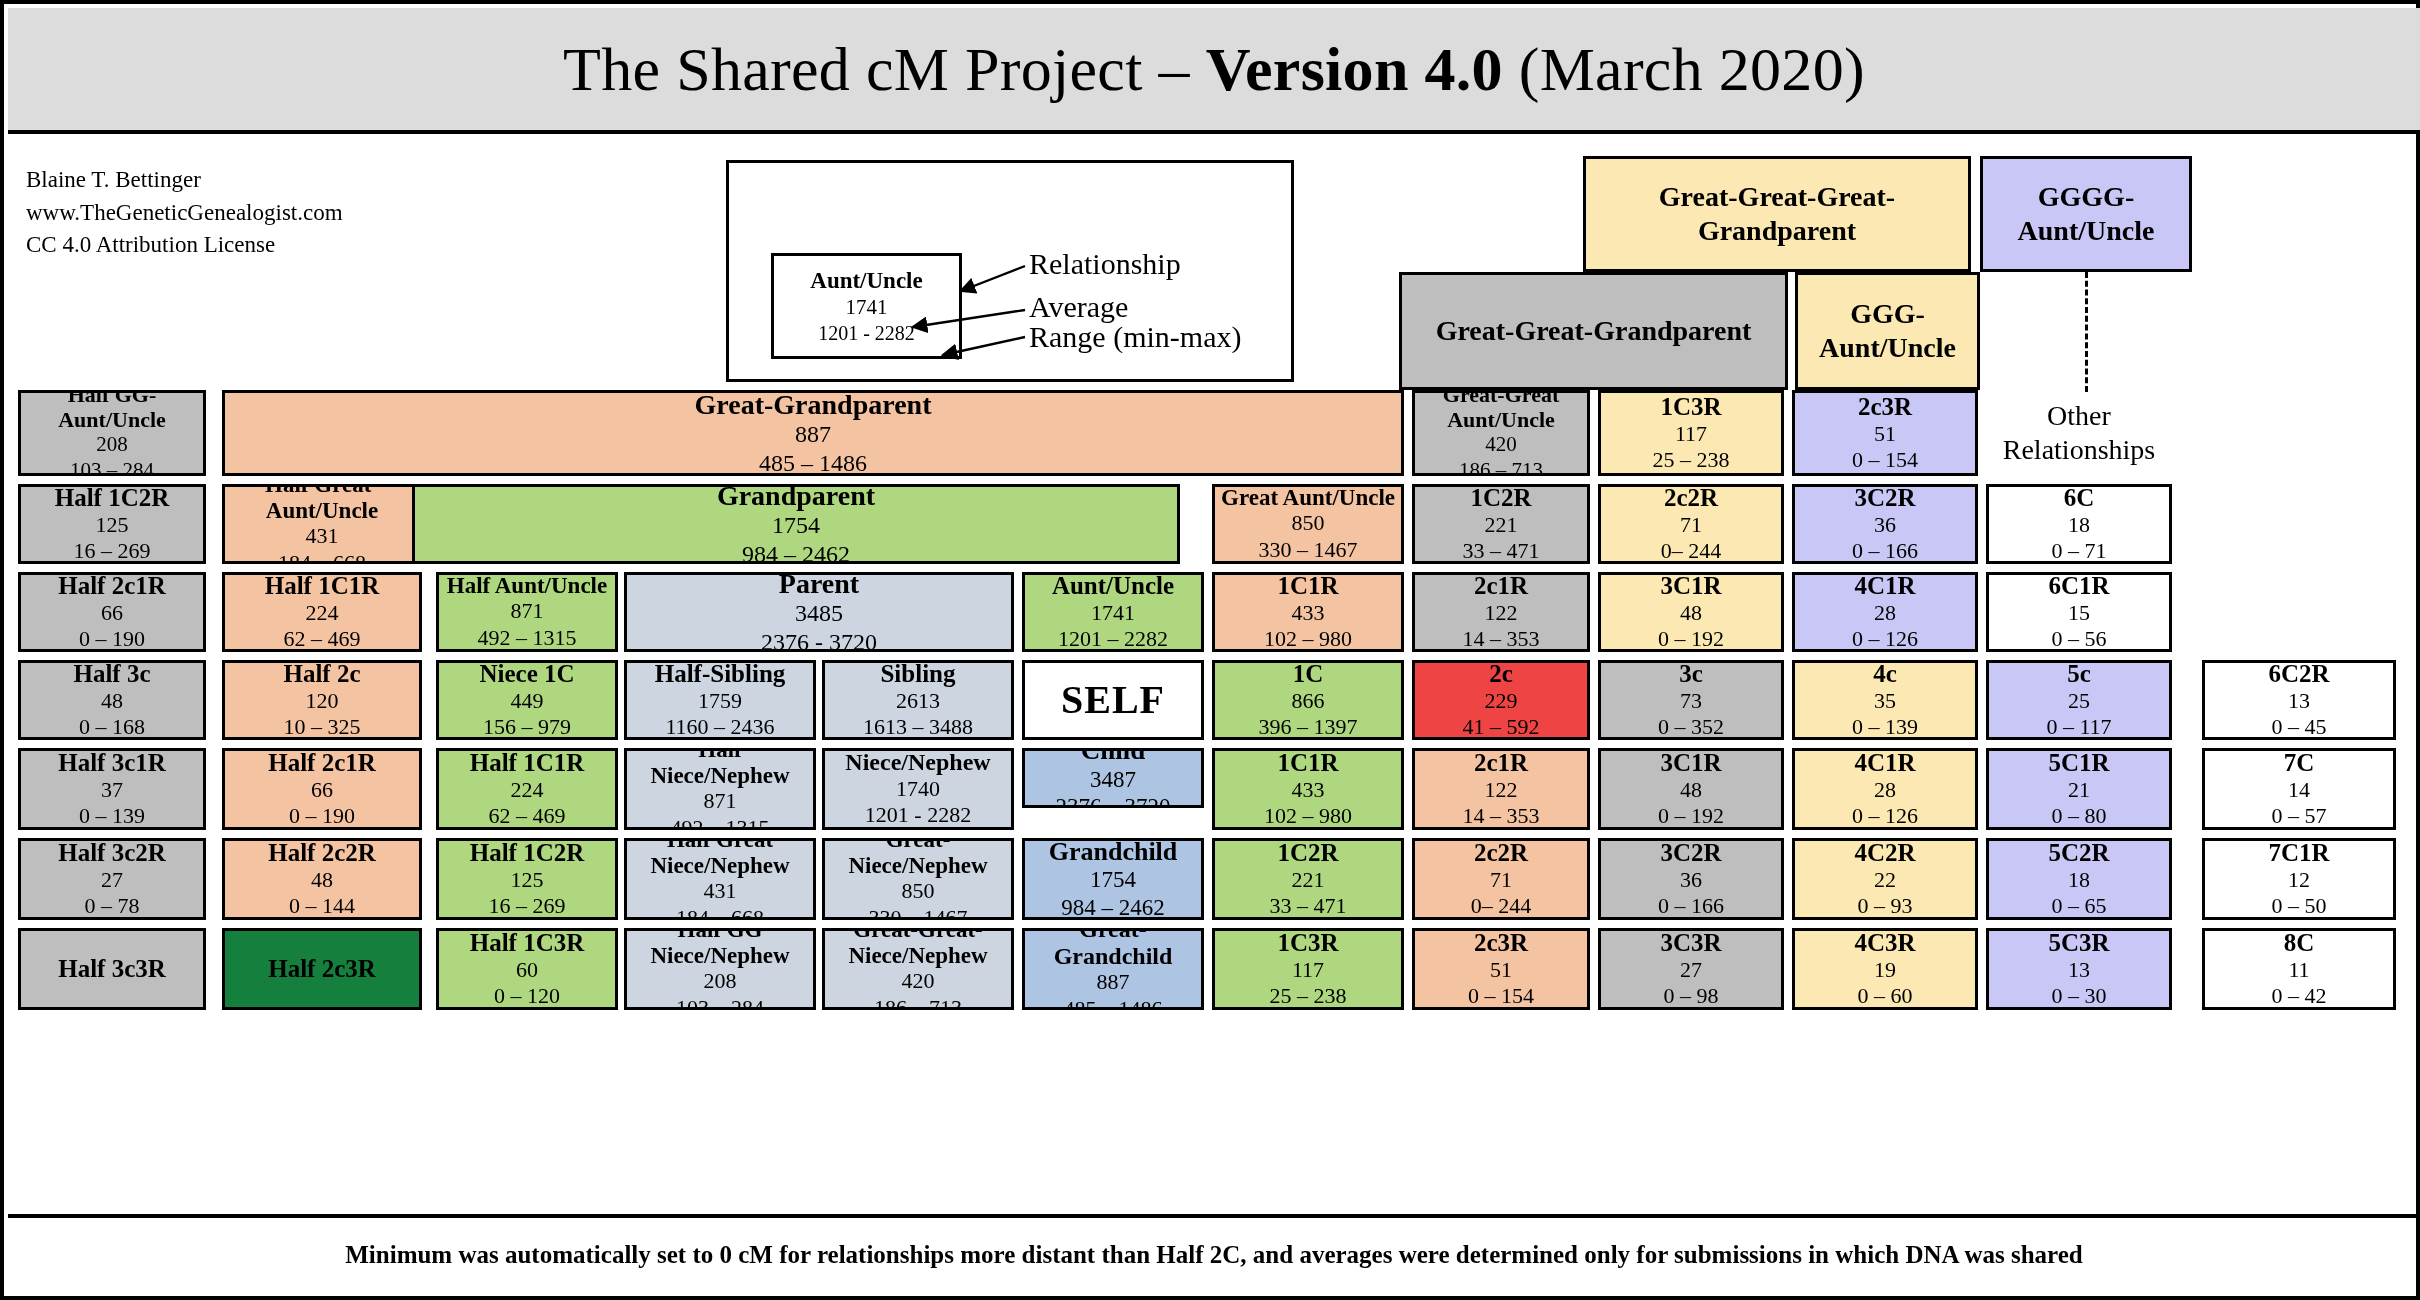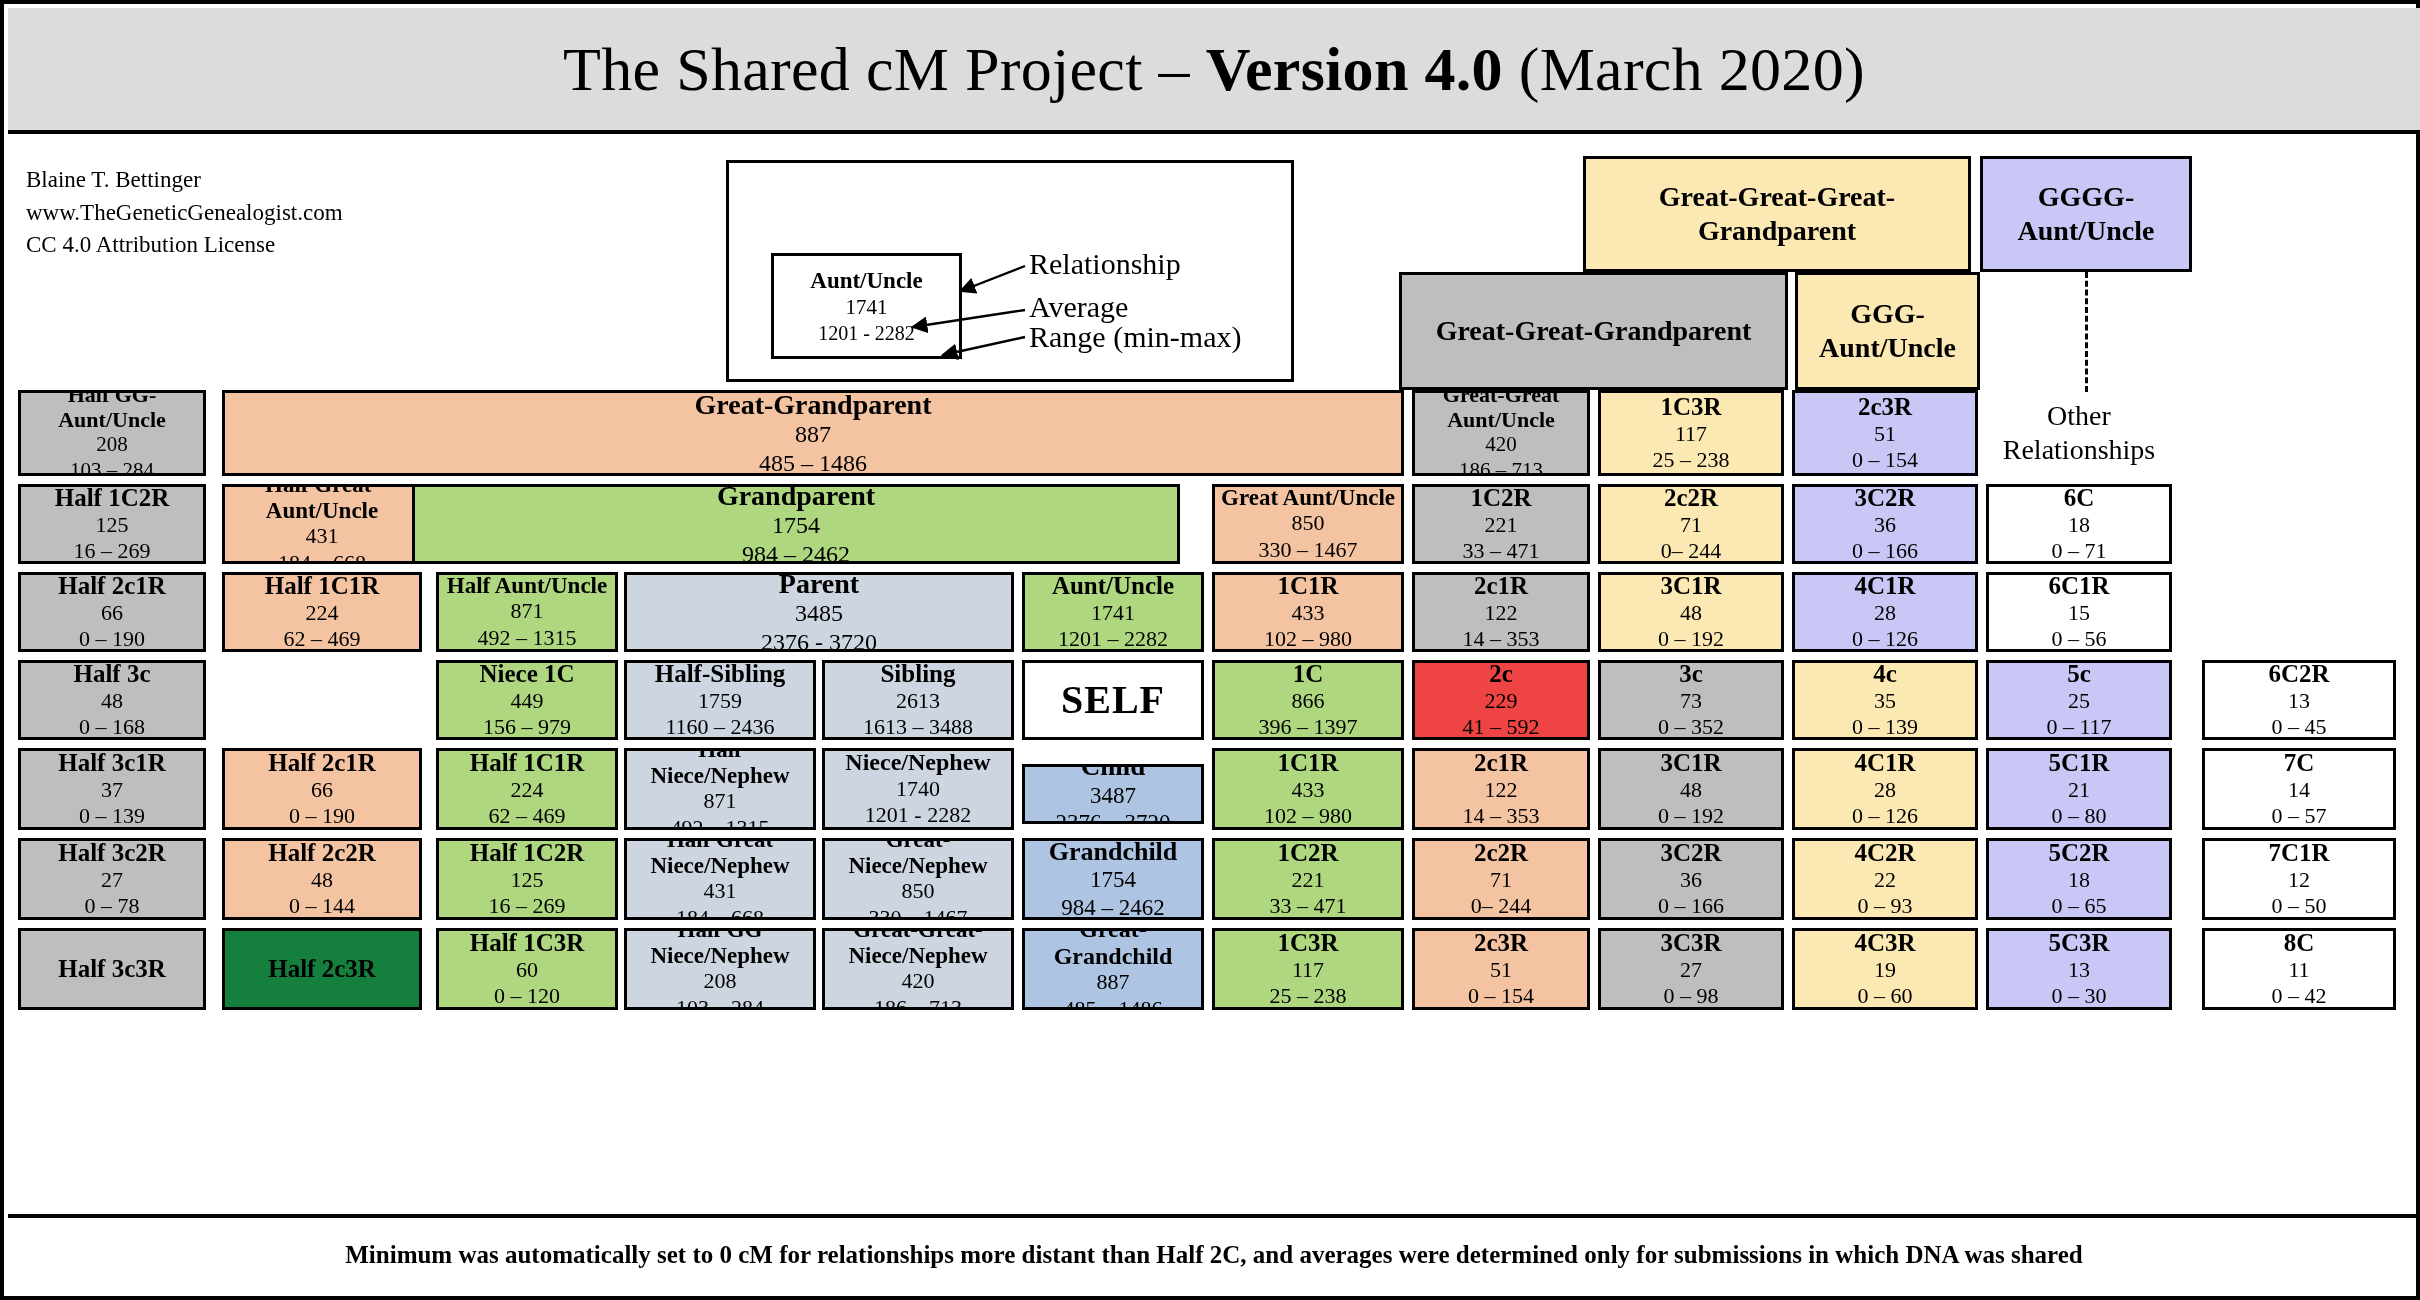--- a/index.html
+++ b/index.html
@@ -247,20 +247,25 @@
       <div class="cell" style="left: 1968px; top: 182px; width: 186px; height: 80px; background: rgb(255, 255, 255);">
         <div class="nm" style="font-size: 25px;">6C1R</div>
         <div class="av" style="font-size: 22px;">15</div>
         <div class="rg" style="font-size: 22px;">0 – 56</div>
       </div>
       <div class="cell" style="left: 0px; top: 270px; width: 188px; height: 80px; background: rgb(190, 190, 190);">
         <div class="nm" style="font-size: 25px;">Half 3c</div>
         <div class="av" style="font-size: 22px;">48</div>
         <div class="rg" style="font-size: 22px;">0 – 168</div>
       </div>
+      <div class="cell" style="left: 204px; top: 270px; width: 200px; height: 80px; background: rgb(244, 195, 162);">
+        <div class="nm" style="font-size: 25px;">Half 2c</div>
+        <div class="av" style="font-size: 22px;">120</div>
+        <div class="rg" style="font-size: 22px;">10 – 325</div>
+      </div>
       <div class="cell" style="left: 418px; top: 270px; width: 182px; height: 80px; background: rgb(174, 215, 128);">
         <div class="nm" style="font-size: 25px;">Niece 1C</div>
         <div class="av" style="font-size: 22px;">449</div>
         <div class="rg" style="font-size: 22px;">156 – 979</div>
       </div>
       <div class="cell" style="left: 606px; top: 270px; width: 192px; height: 80px; background: rgb(205, 213, 224);">
         <div class="nm" style="font-size: 25px;">Half-Sibling</div>
         <div class="av" style="font-size: 22px;">1759</div>
         <div class="rg" style="font-size: 22px;">1160 – 2436</div>
       </div>
@@ -320,21 +325,21 @@
       <div class="cell" style="left: 606px; top: 358px; width: 192px; height: 82px; background: rgb(205, 213, 224);">
         <div class="nm" style="font-size: 23px;">Half Niece/Nephew</div>
         <div class="av" style="font-size: 22px;">871</div>
         <div class="rg" style="font-size: 22px;">492 – 1315</div>
       </div>
       <div class="cell" style="left: 804px; top: 358px; width: 192px; height: 82px; background: rgb(205, 213, 224);">
         <div class="nm" style="font-size: 24px;">Niece/Nephew</div>
         <div class="av" style="font-size: 22px;">1740</div>
         <div class="rg" style="font-size: 22px;">1201 - 2282</div>
       </div>
-      <div class="cell" style="left: 1004px; top: 374px; width: 182px; height: 60px; background: rgb(174, 196, 227);">
+      <div class="cell" style="left: 1004px; top: 358px; width: 182px; height: 60px; background: rgb(174, 196, 227);">
         <div class="nm" style="font-size: 27px;">Child</div>
         <div class="av" style="font-size: 23px;">3487</div>
         <div class="rg" style="font-size: 23px;">2376 – 3720</div>
       </div>
       <div class="cell" style="left: 1194px; top: 358px; width: 192px; height: 82px; background: rgb(174, 215, 128);">
         <div class="nm" style="font-size: 25px;">1C1R</div>
         <div class="av" style="font-size: 22px;">433</div>
         <div class="rg" style="font-size: 22px;">102 – 980</div>
       </div>
       <div class="cell" style="left: 1394px; top: 358px; width: 178px; height: 82px; background: rgb(244, 195, 162);">

